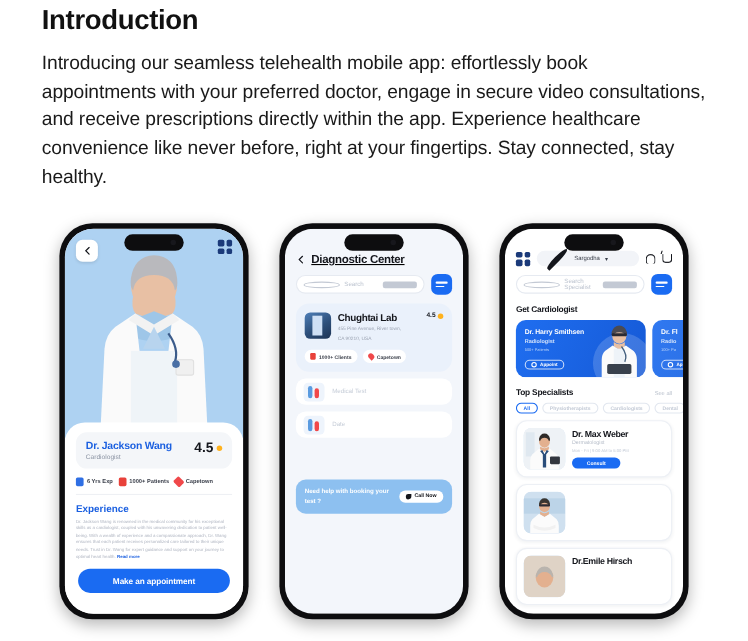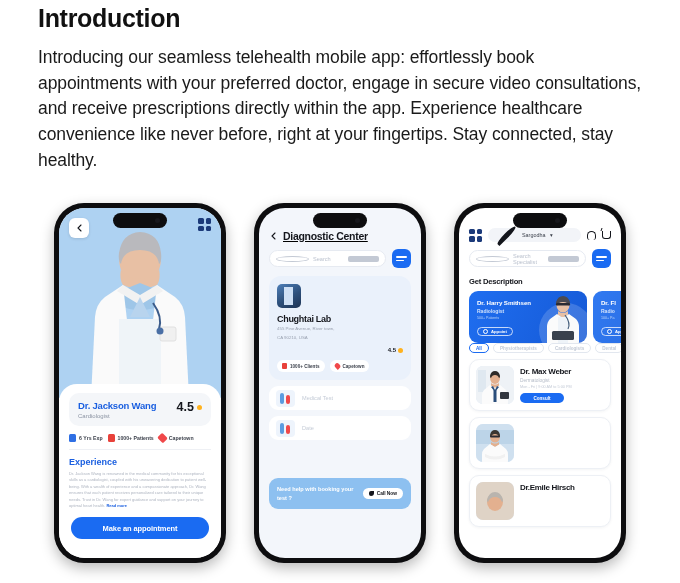--- a/index.html
+++ b/index.html
@@ -109,21 +109,21 @@
     flex:1;height:17px;background:#fff;border:1px solid #e6eaf1;border-radius:9px;
     display:flex;align-items:center;padding:0 6px;gap:4px;
   }
   .mag{width:6px;height:6px;border:1.1px solid #c3c9d4;border-radius:50%;flex:0 0 auto;}
   .searchbox span{font-size:5.6px;color:#bcc3cf;flex:1;}
   .mic{width:3px;height:6px;border-radius:2px;background:#c3c9d4;}
   .filtbtn{width:19px;height:19px;background:#1a6bf2;border-radius:6px;display:flex;flex-direction:column;justify-content:center;gap:2px;padding:0 4px;}
   .filtbtn i{display:block;height:1.6px;background:#fff;border-radius:1px;}
   .filtbtn i:nth-child(1){width:100%;} .filtbtn i:nth-child(2){width:70%;}
   .labcard{ background:#eaf1fb; border-radius:12px; margin-top:8px; padding:8px; }
-  .labrow{display:flex;gap:6px;align-items:flex-start;flex-direction:column;}
+  .labrow{display:flex;gap:6px;align-items:flex-start;}
   .labimg{width:24px;height:24px;border-radius:5px;background:linear-gradient(150deg,#4e7fb8,#2d4f7a 55%,#1d3354);flex:0 0 auto;position:relative;overflow:hidden;}
   .labimg::after{content:"";position:absolute;left:7px;top:3px;width:9px;height:18px;background:#cfe0f5;}
   .lab-n{font-size:9px;font-weight:700;color:#14161c;letter-spacing:-.3px;}
   .lab-a{font-size:4.4px;line-height:1.5;color:#9aa2b1;margin-top:2px;}
   .lab-r{display:flex;align-items:center;gap:2px;margin-left:auto;}
   .lab-r b{font-size:6px;color:#14161c;}
   .labchips{display:flex;gap:5px;margin-top:7px;}
   .lchip{background:#fff;border-radius:7px;padding:3px 5px;display:flex;align-items:center;gap:3px;font-size:4.6px;font-weight:700;color:#3a3f4a;}
   .listrow{background:#fff;border-radius:9px;margin-top:6px;height:24px;display:flex;align-items:center;gap:7px;padding:0 7px;}
   .listrow .thumb{width:19px;height:17px;border-radius:4px;background:#eef4fc;flex:0 0 auto;position:relative;}
@@ -351,21 +351,21 @@
               <span>Search Specialist</span>
               <span class="mic"></span>
             </div>
             <div class="filtbtn">
                 <i></i>
                 <i></i>
               </div>
           </div>
 
           <div class="sec-h">
-            <span class="sec-t">Get Description</span>
+            <span class="sec-t">Get Cardiologist</span>
           </div>
 
           <div class="appt-scroll">
             <div class="appt-card">
               <span class="blob"></span>
               <svg class="ap-doc" viewBox="0 0 40 48">
                 <ellipse cx="20" cy="10" rx="6.5" ry="7.5" fill="#e8c0a4"></ellipse>
                 <path d="M13 7 q2-6 7-6 q5 0 7 6 q0 3-1 4 q-1-4-6-4 q-5 0-6 4 q-1-1-1-4z" fill="#4a4a52"></path>
                 <rect x="13" y="8" width="14" height="2.6" rx="1.3" fill="#2b2b33"></rect>
                 <path d="M15 16 q5 4 10 0 l0 4 l-5 3 l-5-3z" fill="#e8c0a4"></path>
@@ -387,20 +387,24 @@
               <div class="ap-n">Dr. Fl</div>
               <div class="ap-s">Radio</div>
               <div class="ap-p">100+ Pa</div>
               <div class="ap-btn">
                 <i></i>
                 <span>Appoint</span>
               </div>
             </div>
           </div>
 
+          <div class="sec-h">
+            <span class="sec-t">Top Specialists</span>
+            <span class="sec-a">See all</span>
+          </div>
 
           <div class="filters">
             <div class="fchip active">All</div>
             <div class="fchip">Physiotherapists</div>
             <div class="fchip">Cardiologists</div>
             <div class="fchip">Dental</div>
           </div>
 
           <div class="spec-list">
             <div class="spec-card">

